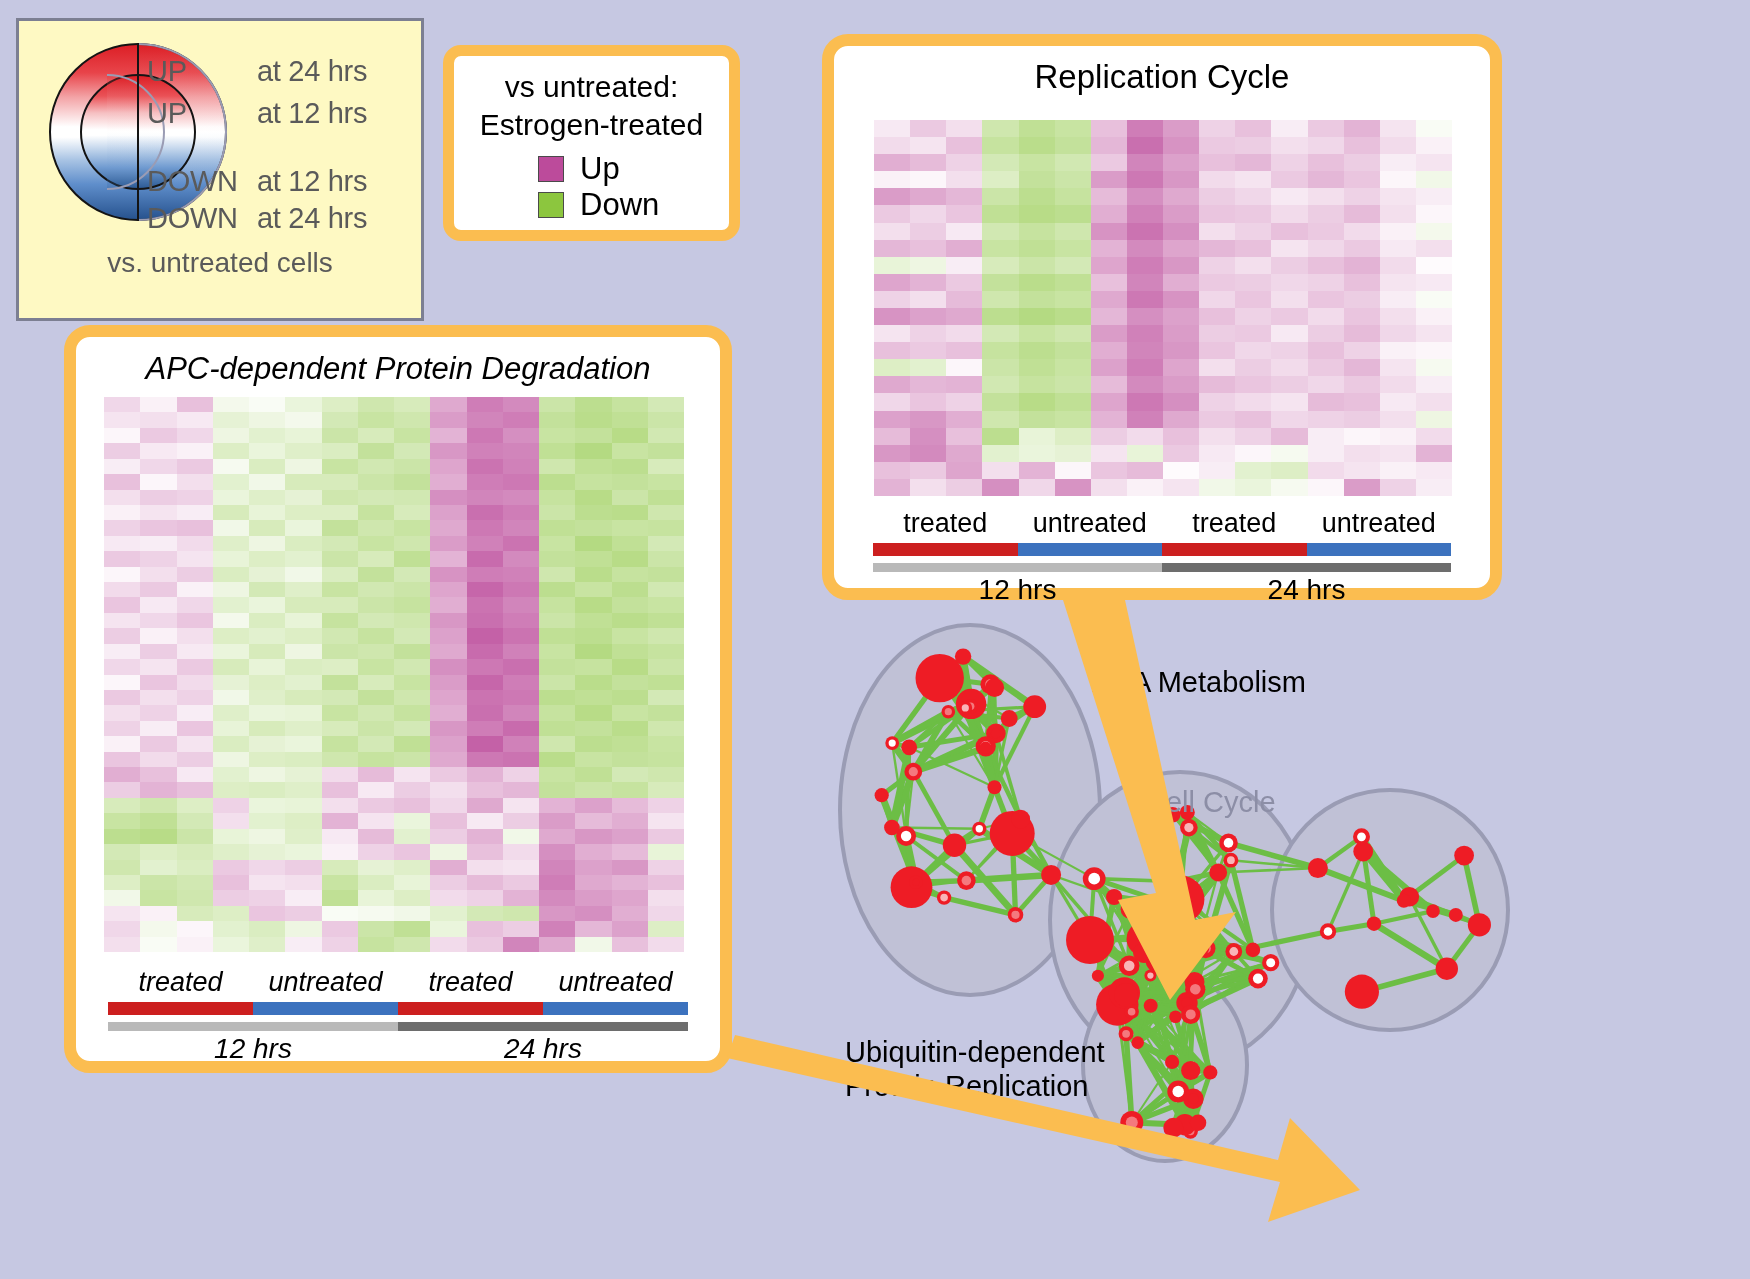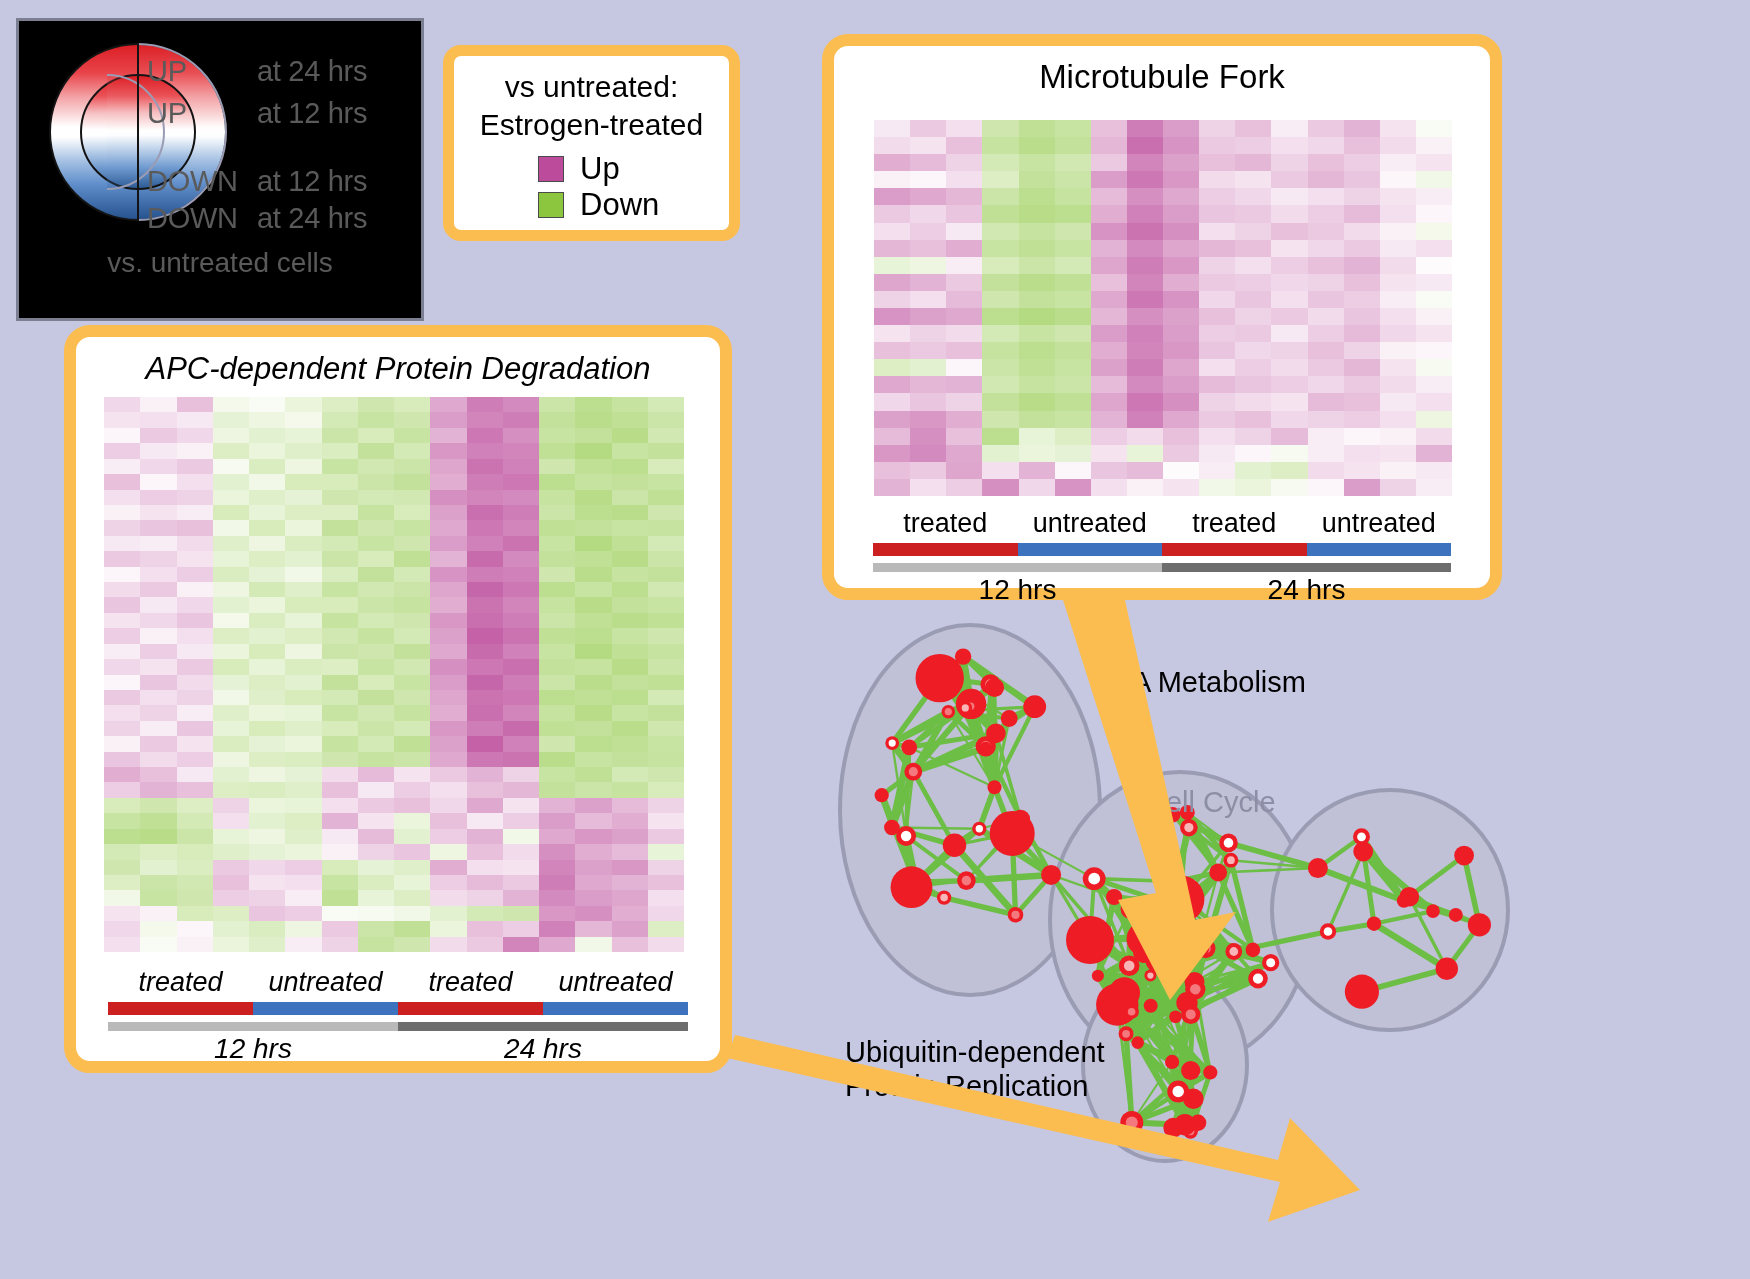--- a/index.html
+++ b/index.html
@@ -8,21 +8,21 @@
     background:#c6c8e2;
     font-family:"Liberation Sans", sans-serif;
     overflow:hidden;
     position:relative;
   }
   .stage{position:absolute;inset:0;}
 
   
   #color-key{
     position:absolute;left:16px;top:18px;width:408px;height:303px;
-    background:#000000;border:3px solid #7c7f92;box-sizing:border-box;
+    background:#fef9c3;border:3px solid #7c7f92;box-sizing:border-box;
   }
   #color-key .rings{position:absolute;left:30px;top:22px;width:180px;height:180px;}
   #color-key .ring-outer{
     position:absolute;left:0;top:0;width:178px;height:178px;border-radius:50%;
     border:2.5px solid #141414;box-sizing:border-box;
     background:linear-gradient(to bottom,#dc1f26 0%,#e8444a 16%,#f3a3a6 30%,#ffffff 47%,#ffffff 53%,#a9c4e4 66%,#5f8ecb 80%,#27538f 100%);
   }
   #color-key .ring-inner{
     position:absolute;left:31px;top:31px;width:116px;height:116px;border-radius:50%;
     border:2.5px solid #141414;box-sizing:border-box;
@@ -156,21 +156,21 @@
         <span class="lg-lab">Up</span>
       </div>
       <div class="lg-item">
         <span class="lg-sw" style="background:#8cc63e"></span>
         <span class="lg-lab">Down</span>
       </div>
     </div>
   </div>
 
   <div class="panel" id="panel-repfork">
-    <div class="panel-title">Microtubule Fork</div>
+    <div class="panel-title">Replication Cycle</div>
     <div class="hm-wrap" id="repfork-hm">
       <div class="hm" id="hm0" style="grid-template-columns: repeat(16, 1fr); grid-template-rows: repeat(22, 1fr);">
           <i style="background:rgb(247,233,243)"></i>
           <i style="background:rgb(235,201,225)"></i>
           <i style="background:rgb(243,223,237)"></i>
           <i style="background:rgb(207,231,174)"></i>
           <i style="background:rgb(192,224,149)"></i>
           <i style="background:rgb(200,228,162)"></i>
           <i style="background:rgb(232,192,220)"></i>
           <i style="background:rgb(207,125,183)"></i>

